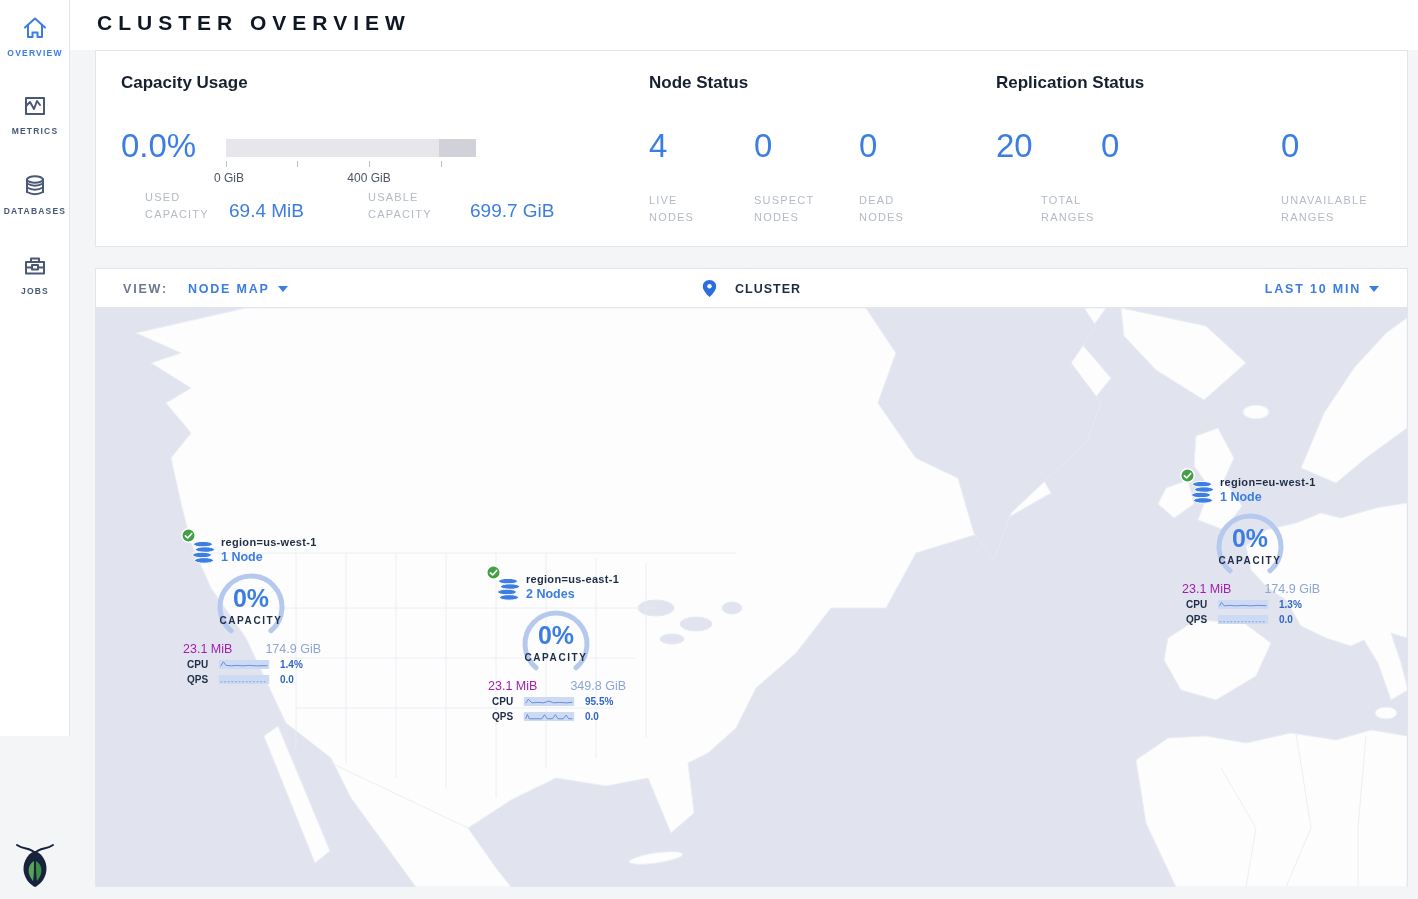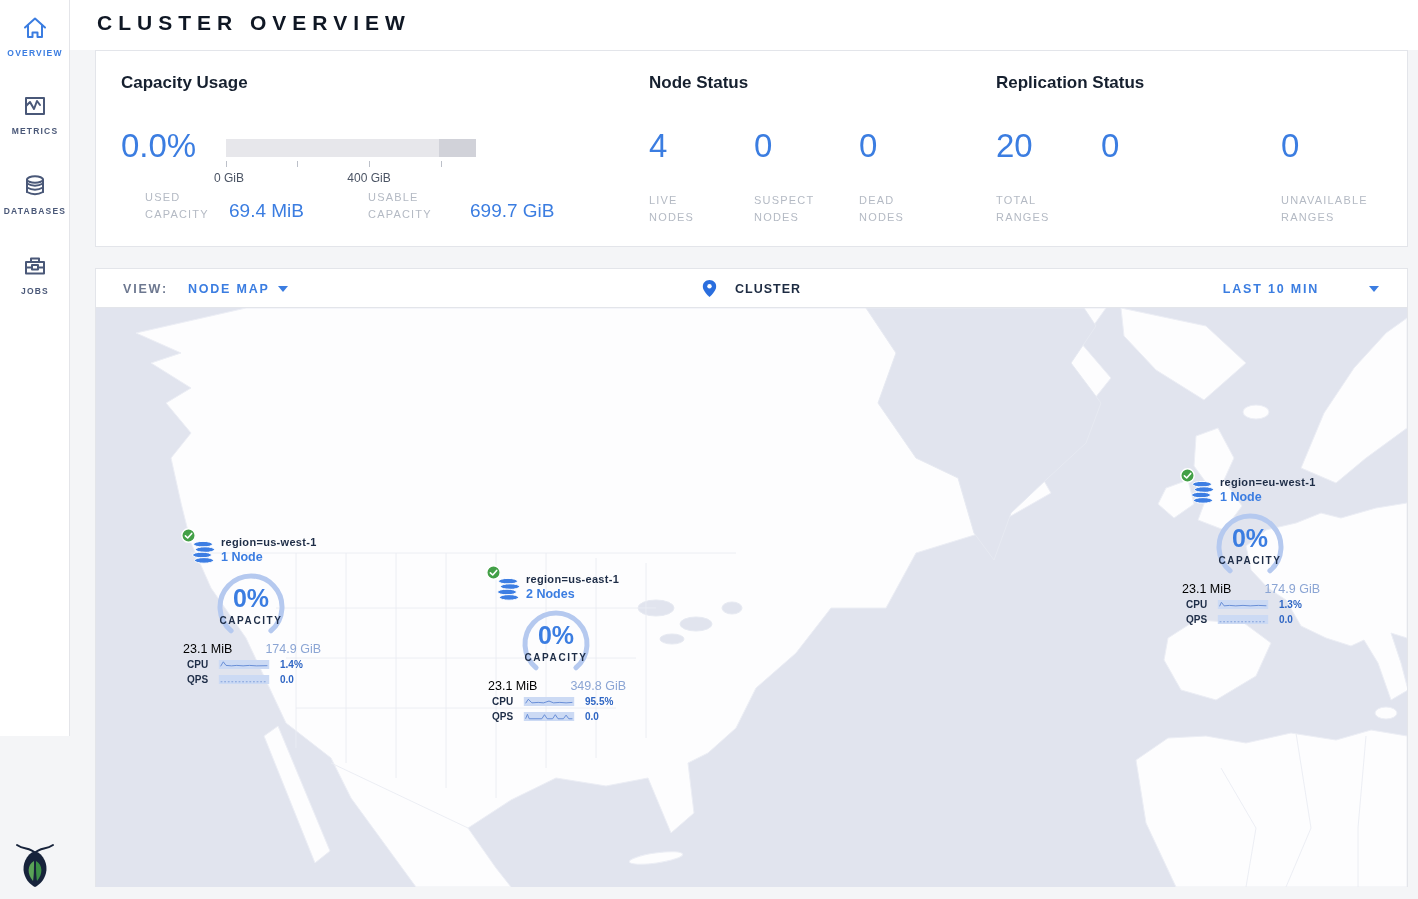--- a/index.html
+++ b/index.html
@@ -68,21 +68,21 @@
     border-bottom:1px solid #e3e5ea; background:#fff;
   }
   .view-left { position:absolute; left:27px; top:0; height:39px; display:flex; align-items:center; }
   .view-label { font-size:12.5px; font-weight:bold; letter-spacing:1.8px; color:#6d7890; }
   .view-value { font-size:12.5px; font-weight:bold; letter-spacing:1.8px; color:#3b7de1; margin-left:20px; cursor:pointer; display:flex; align-items:center; }
   .caret { display:inline-block; width:0; height:0; border-left:5px solid transparent;
            border-right:5px solid transparent; border-top:6px solid #3b7de1; margin-left:8px; }
   .view-center { position:absolute; left:50%; top:0; transform:translateX(-50%); height:39px;
                  display:flex; align-items:center; cursor:pointer; }
   .breadcrumb-text { font-size:12.5px; font-weight:bold; letter-spacing:1px; color:#1d2b42; margin-left:19px; }
-  .view-right { position:absolute; right:28px; top:0; height:39px; display:flex; align-items:center; cursor:pointer;gap:42px; }
+  .view-right { position:absolute; right:28px; top:0; height:39px; display:flex; align-items:center; cursor:pointer; }
   .time-range { font-size:12.5px; font-weight:bold; letter-spacing:1.8px; color:#3b7de1; }
 
   
   .map-area { position:absolute; left:0; top:39px; width:1311px; height:579px; overflow:hidden; }
   .map-area svg.world { display:block; }
 
   .nm-marker { position:absolute; width:140px; height:160px; cursor:pointer; }
   .nm-us-west { left:85px;  top:219px; }
   .nm-us-east { left:390px; top:256px; }
   .nm-eu-west { left:1084px; top:159px; }
@@ -92,21 +92,21 @@
   .nm-name { position:absolute; left:40px; top:9px; font-size:11px; font-weight:bold;
              letter-spacing:0.3px; color:#1e2d47; white-space:nowrap; }
   .nm-nodes { position:absolute; left:40px; top:23px; font-size:12.5px; font-weight:bold; color:#3b7de1; white-space:nowrap; }
 
   .nm-donut { position:absolute; left:34px; top:44px; width:72px; height:72px; text-align:center; }
   .nm-donut svg { position:absolute; left:0; top:0; }
   .nm-pct { position:absolute; left:0; top:13px; width:72px; font-size:25px; font-weight:bold; color:#3b7de1; }
   .nm-caplabel { position:absolute; left:-20px; top:44px; width:112px; font-size:10px; font-weight:bold;
                  letter-spacing:1.6px; color:#1e2d47; }
   .nm-range { position:absolute; left:2px; top:115px; width:138px; display:flex; justify-content:space-between; }
-  .nm-used   { font-size:12.5px; color:#000000; white-space:nowrap; }
+  .nm-used   { font-size:12.5px; color:#a21caf; white-space:nowrap; }
   .nm-usable { font-size:12.5px; color:#8ba5d4; white-space:nowrap; }
   .nm-row { position:absolute; left:6px; width:132px; height:11px; display:flex; align-items:center; }
   .nm-row-cpu { top:132px; } .nm-row-qps { top:147px; }
   .nm-metric-label { width:28px; font-size:10px; font-weight:bold; color:#1e2d47; }
   .nm-spark { width:58px; height:9px; margin-right:7px; }
   .nm-val { font-size:10px; font-weight:bold; color:#2f66c4; }
 </style>
 </head>
 <body>
 
@@ -204,21 +204,21 @@
       <span class="stat-label" style="width:72px;">SUSPECT NODES</span>
     </div>
     <div class="stat-col" style="left:763px; top:76px; width:100px;">
       <span class="big-num">0</span>
       <span class="stat-label" style="width:62px;">DEAD NODES</span>
     </div>
 
     <div class="section-title" style="left:900px;">Replication Status</div>
     <div class="stat-col" style="left:900px; top:76px; width:100px;">
       <span class="big-num">20</span>
-      <span class="stat-label" style="width:70px;">TOTAL RANGES</span>
+      <span class="stat-label" style="width:70px;margin-left:45px;">TOTAL RANGES</span>
     </div>
     <div class="stat-col" style="left:1005px; top:76px; width:170px;">
       <span class="big-num">0</span>
     </div>
     <div class="stat-col" style="left:1185px; top:76px; width:120px;">
       <span class="big-num">0</span>
       <span class="stat-label" style="width:112px;">UNAVAILABLE RANGES</span>
     </div>
   </div>
 

